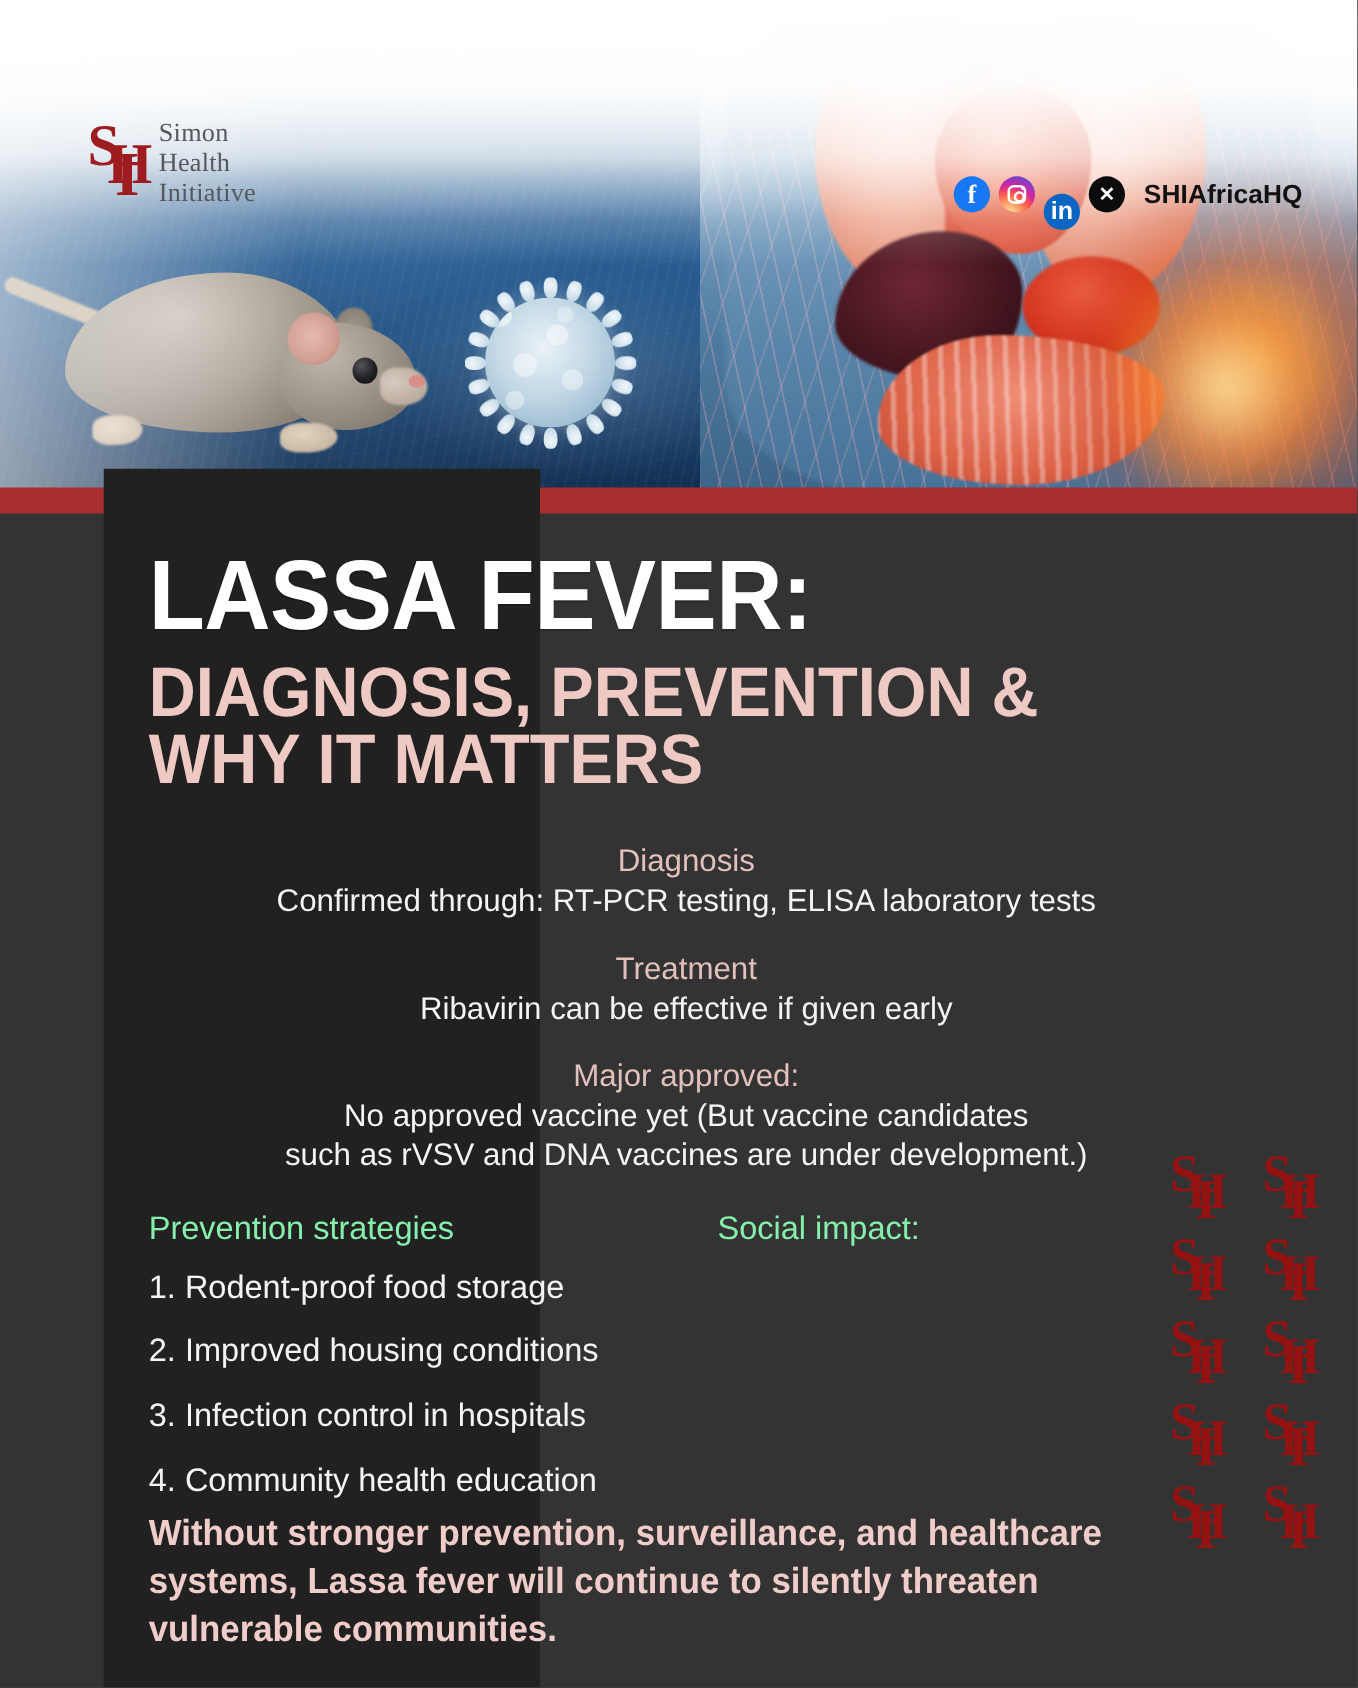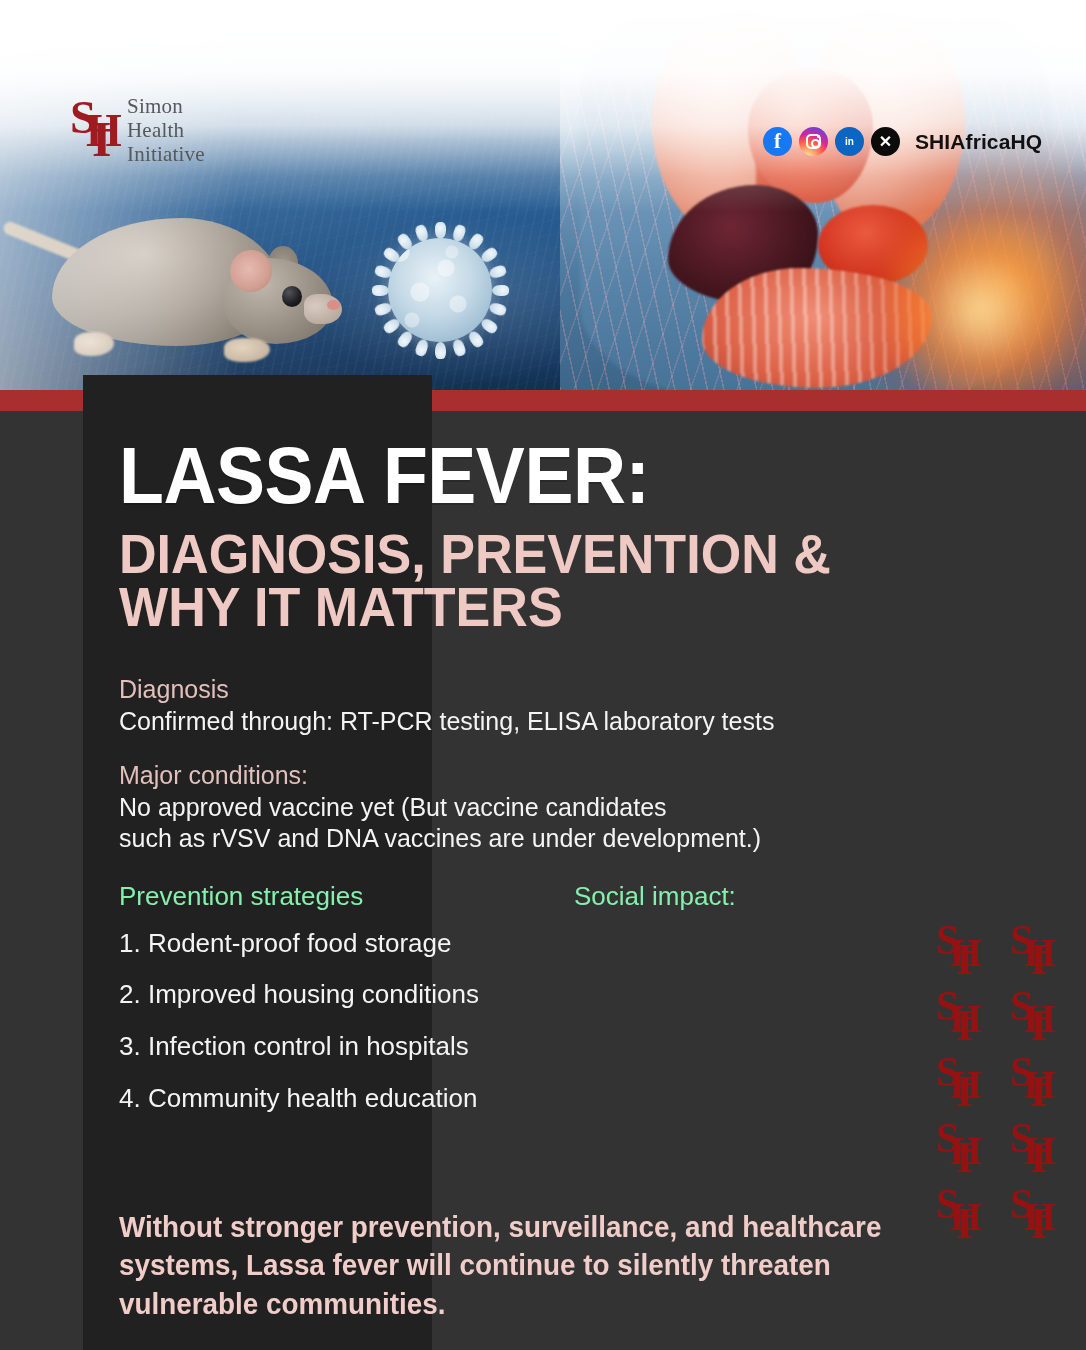--- a/index.html
+++ b/index.html
@@ -237,21 +237,21 @@
   .sicon {
     width: 29px; height: 29px; border-radius: 50%;
     display: flex; align-items: center; justify-content: center;
     color: #fff; font-weight: 700; font-size: 17px;
     font-family: "Liberation Sans", sans-serif;
   }
   .sicon.fb { background: #1877F2; font-family: "Liberation Serif", serif; font-size: 21px; }
   .sicon.ig {
     background: radial-gradient(circle at 28% 105%, #fdf497 0%, #fd5949 45%, #d6249f 62%, #285AEB 100%);
   }
-  .sicon.li { background: #0A66C2; font-size: 10px; }
+  .sicon.li { background: #0A66C2; font-size: 20px; margin-top: 28px; }
   .sicon.x  { background: #0b0b0b; font-size: 16px; }
   .ig-sq { width: 15px; height: 15px; border: 2.4px solid #fff; border-radius: 5px; position: relative; }
   .ig-sq::after { content:""; position:absolute; left:3px; top:3px; width:5px; height:5px; border:2px solid #fff; border-radius:50%; }
   .ig-sq::before { content:""; position:absolute; right:-1px; top:-1px; width:2.6px; height:2.6px; background:#fff; border-radius:50%; }
   .social-handle {
     margin-left: 8px; font-size: 21px; font-weight: 700; color: #111;
     letter-spacing: .1px;
   }
 
   
@@ -305,21 +305,21 @@
     margin-top: 14px;
     font-family: "Liberation Sans Narrow", "Liberation Sans", sans-serif;
     font-weight: 700;
     font-size: 56px;
     line-height: .95;
     color: #efc9c4;
     transform: scaleX(.93);
     transform-origin: left center;
   }
 
-  .sections { margin-top: 40px; }
+  .sections { margin-top: 40px; text-align: center; }
   .sec { margin-bottom: 22px; }
   .sec-head {
     font-size: 25px; color: #e2c0bb; line-height: 1.3; font-weight: 400;
   }
   .sec-body {
     font-size: 25px; color: #f4f4f4; line-height: 1.26; font-weight: 400;
   }
 
   .cols {
     margin-top: 26px;
@@ -500,23 +500,27 @@
       <div>WHY IT MATTERS</div>
     </div>
 
     <div class="sections">
 
       <div class="sec">
         <div class="sec-head">Diagnosis</div>
         <div class="sec-body">Confirmed through: RT-PCR testing, ELISA laboratory tests</div>
       </div>
 
-
       <div class="sec">
-        <div class="sec-head">Major conditions:</div>
+        <div class="sec-head">Treatment</div>
+        <div class="sec-body">Ribavirin can be effective if given early</div>
+      </div>
+
+      <div class="sec">
+        <div class="sec-head">Major approved:</div>
         <div class="sec-body">No approved vaccine yet (But vaccine candidates</div>
         <div class="sec-body">such as rVSV and DNA vaccines are under development.)</div>
       </div>
 
     </div>
 
     <div class="cols">
       <div class="col-left">
         <div class="col-head">Prevention strategies</div>
         <div id="prevention-list">

